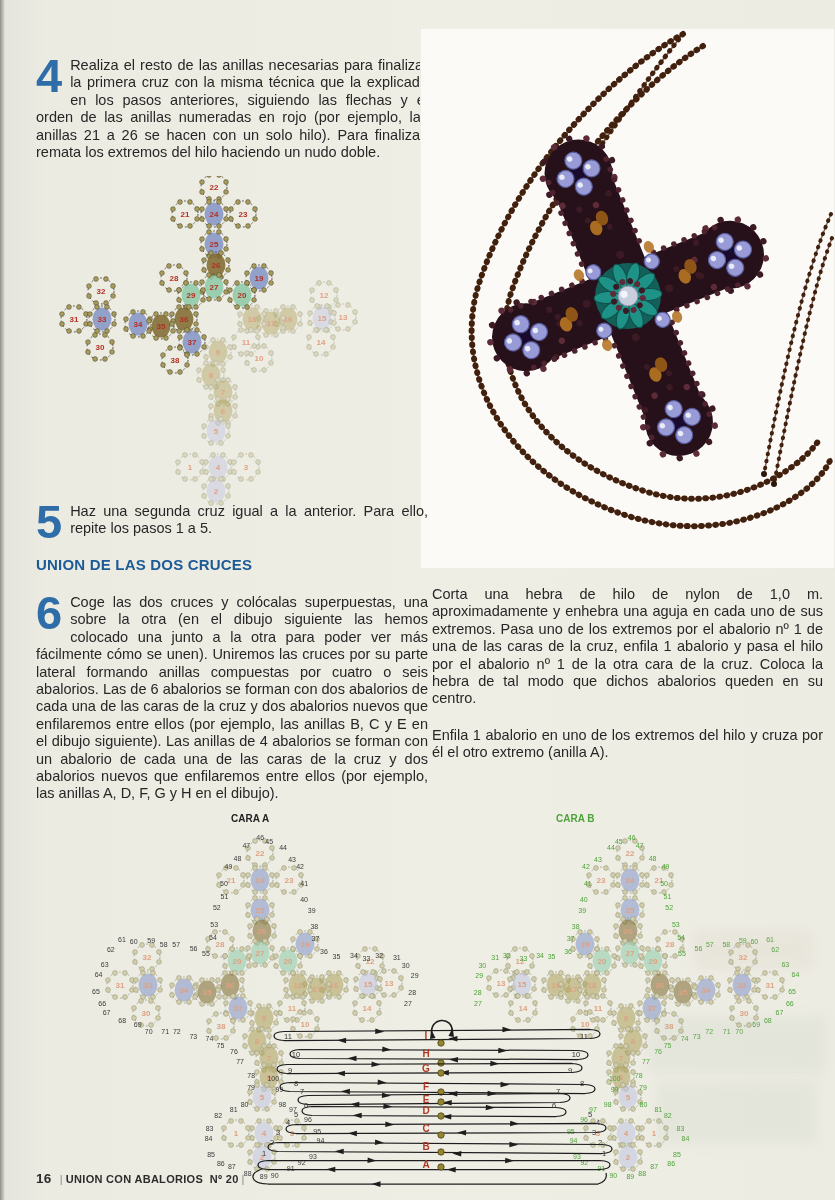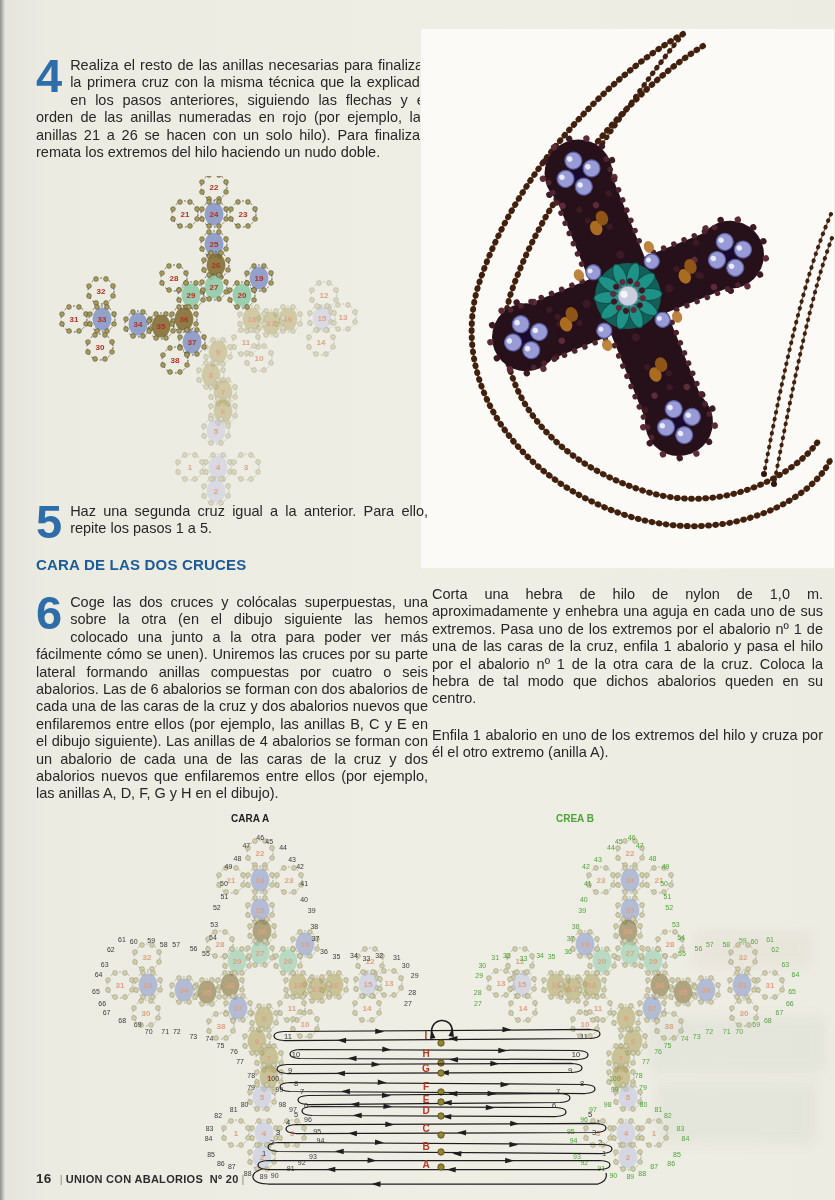--- a/index.html
+++ b/index.html
@@ -685,34 +685,34 @@
           </g>
         </g>
       </svg>
   </div>
 
   <section class="step" style="left:36px;top:503px;width:392px;">
     <span class="stepnum">5</span>
     <p class="body">Haz una segunda cruz igual a la anterior. Para ello, repite los pasos 1 a 5.</p>
   </section>
 
-  <h2 class="h-union" style="left:36px;top:556px;">CARA DE LAS DOS CRUCES</h2>
+  <h2 class="h-union" style="left:36px;top:556px;">UNION DE LAS DOS CRUCES</h2>
 
   <section class="step" style="left:36px;top:594px;width:392px;">
     <span class="stepnum">6</span>
     <p class="body">Coge las dos cruces y colócalas superpuestas, una sobre la otra (en el dibujo siguiente las hemos colocado una junto a la otra para poder ver más fácilmente cómo se unen). Uniremos las cruces por su parte lateral formando anillas compuestas por cuatro o seis abalorios. Las de 6 abalorios se forman con dos abalorios de cada una de las caras de la cruz y dos abalorios nuevos que enfilaremos entre ellos (por ejemplo, las anillas B, C y E en el dibujo siguiente). Las anillas de 4 abalorios se forman con un abalorio de cada una de las caras de la cruz y dos abalorios nuevos que enfilaremos entre ellos (por ejemplo, las anillas A, D, F, G y H en el dibujo).</p>
   </section>
 
   <div class="rightcol">
     <p class="body">Corta una hebra de hilo de nylon de 1,0 m. aproximadamente y enhebra una aguja en cada uno de sus extremos. Pasa uno de los extremos por el abalorio nº 1 de una de las caras de la cruz, enfila 1 abalorio y pasa el hilo por el abalorio nº 1 de la otra cara de la cruz. Coloca la hebra de tal modo que dichos abalorios queden en su centro.</p>
     <p class="body">Enfila 1 abalorio en uno de los extremos del hilo y cruza por él el otro extremo (anilla A).</p>
   </div>
 
   <span class="cara-label" style="left:231px;top:813px;">CARA A</span>
-  <span class="cara-label b" style="left:556px;top:813px;">CREA B</span>
+  <span class="cara-label b" style="left:556px;top:813px;">CARA B</span>
 
   <svg id="caraA" class="dsvg" style="left:88px;top:828px;" width="364" height="366" viewBox="-16 -14 364 366">
       <g>
         <circle cx="266" cy="119" r="13" fill="none" stroke="#9fab97" stroke-width="1" stroke-dasharray="2 2.6"></circle>
         <circle cx="278.0238177781451" cy="123.94244939660109" r="2.4" fill="#d3cfab" stroke="#8f8d72" stroke-width="0.5"></circle>
         <circle cx="271.00728360266976" cy="130.99696257068575" r="2.4" fill="#d3cfab" stroke="#8f8d72" stroke-width="0.5"></circle>
         <circle cx="261.0575506033989" cy="131.02381777814506" r="2.4" fill="#d3cfab" stroke="#8f8d72" stroke-width="0.5"></circle>
         <circle cx="254.00303742931425" cy="124.00728360266974" r="2.4" fill="#d3cfab" stroke="#8f8d72" stroke-width="0.5"></circle>
         <circle cx="253.97618222185494" cy="114.05755060339891" r="2.4" fill="#d3cfab" stroke="#8f8d72" stroke-width="0.5"></circle>
         <circle cx="260.99271639733024" cy="107.00303742931426" r="2.4" fill="#d3cfab" stroke="#8f8d72" stroke-width="0.5"></circle>

